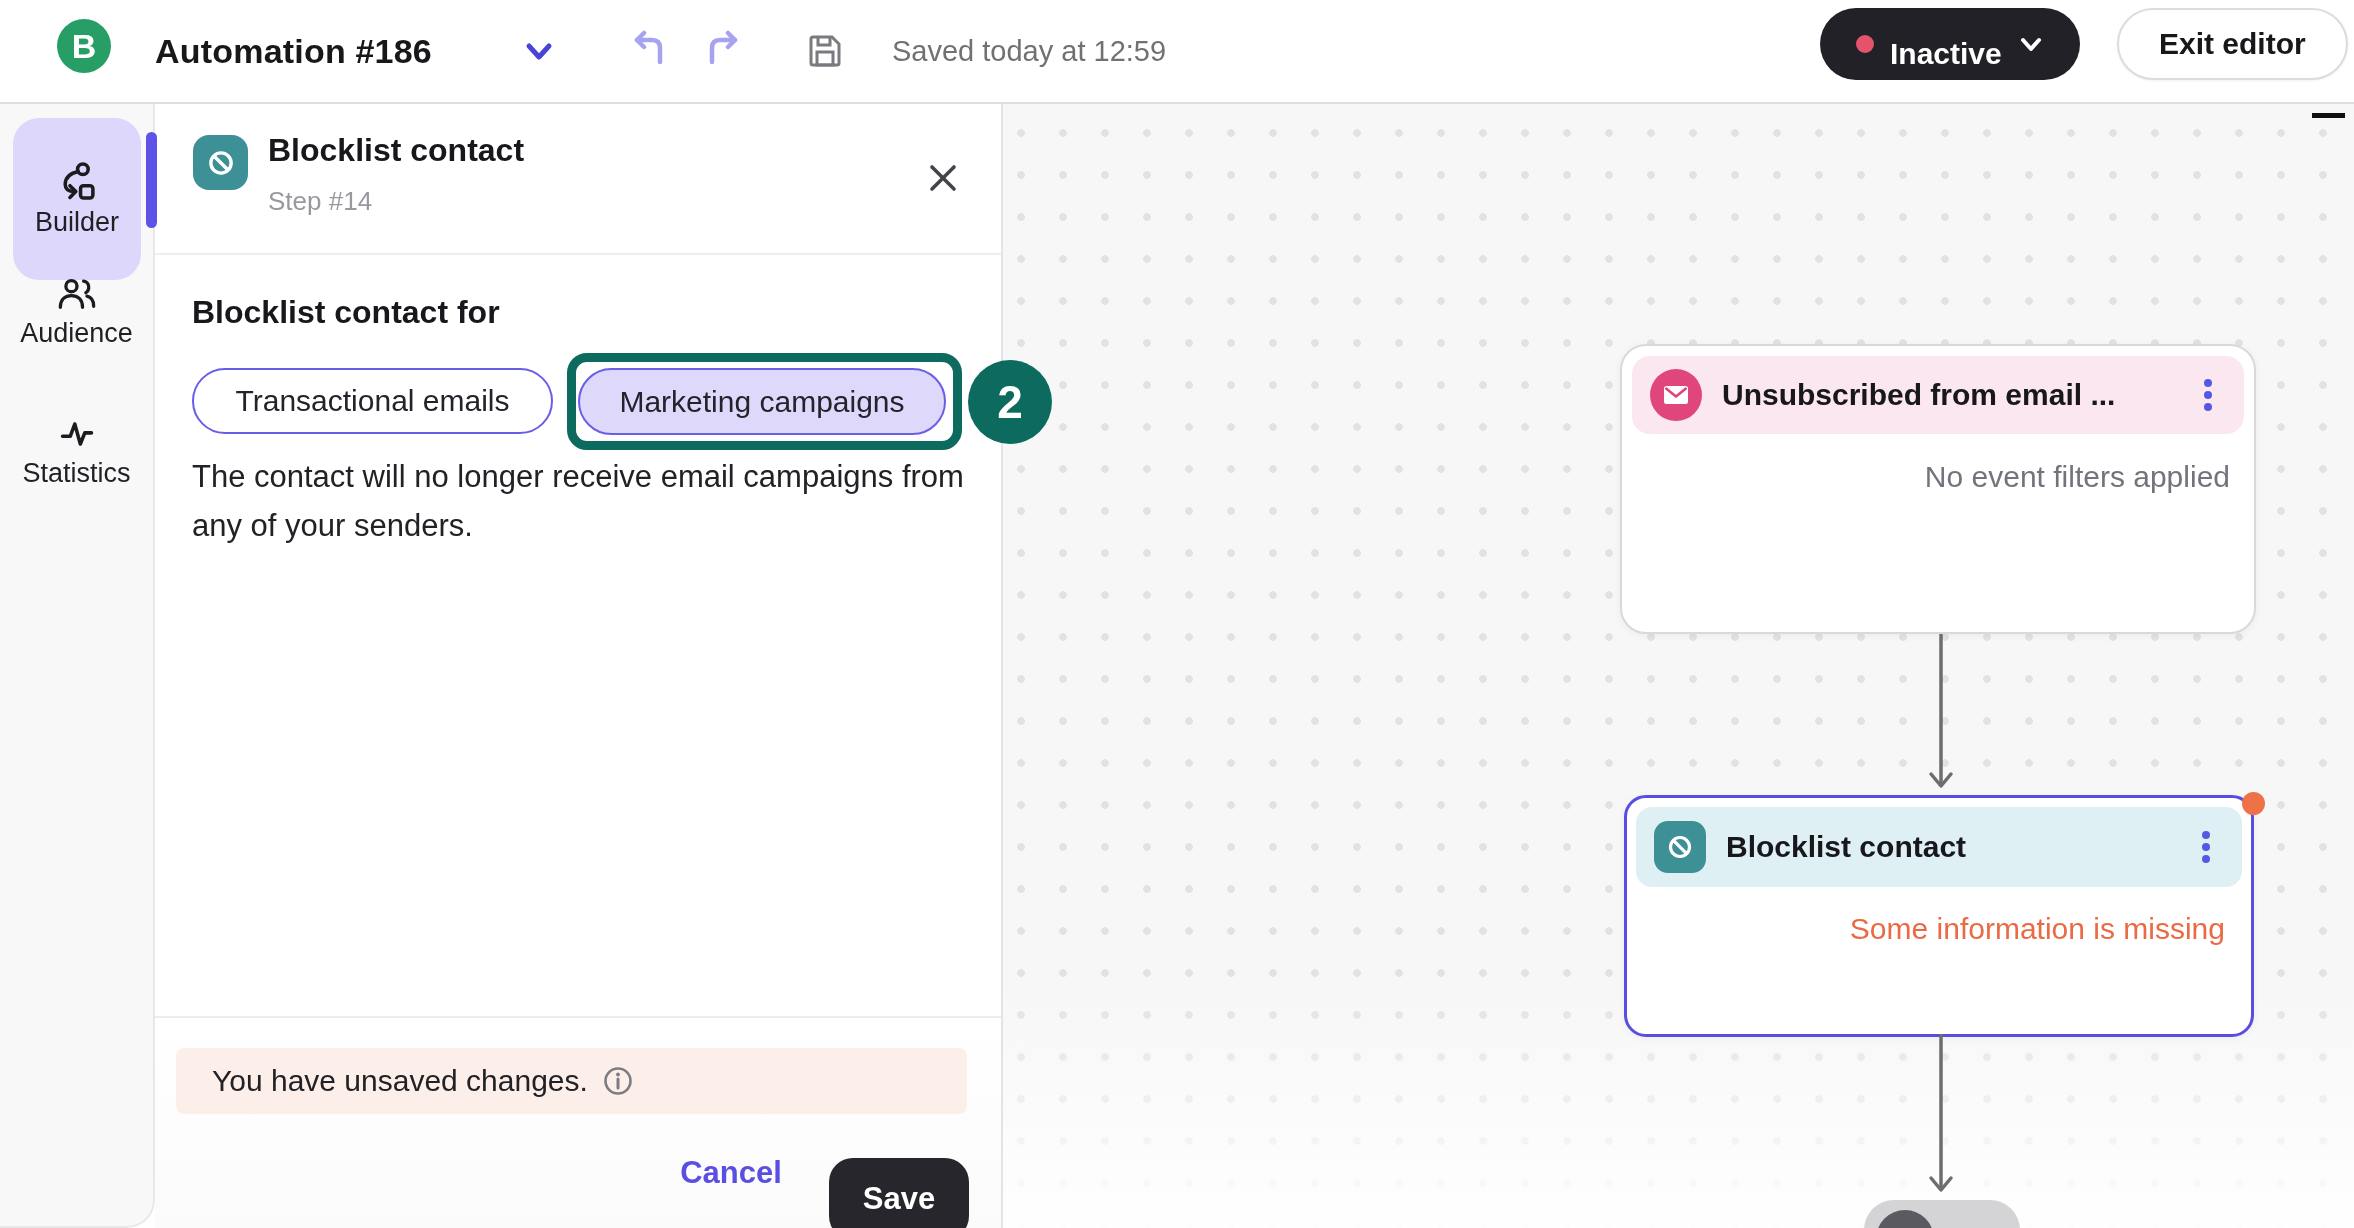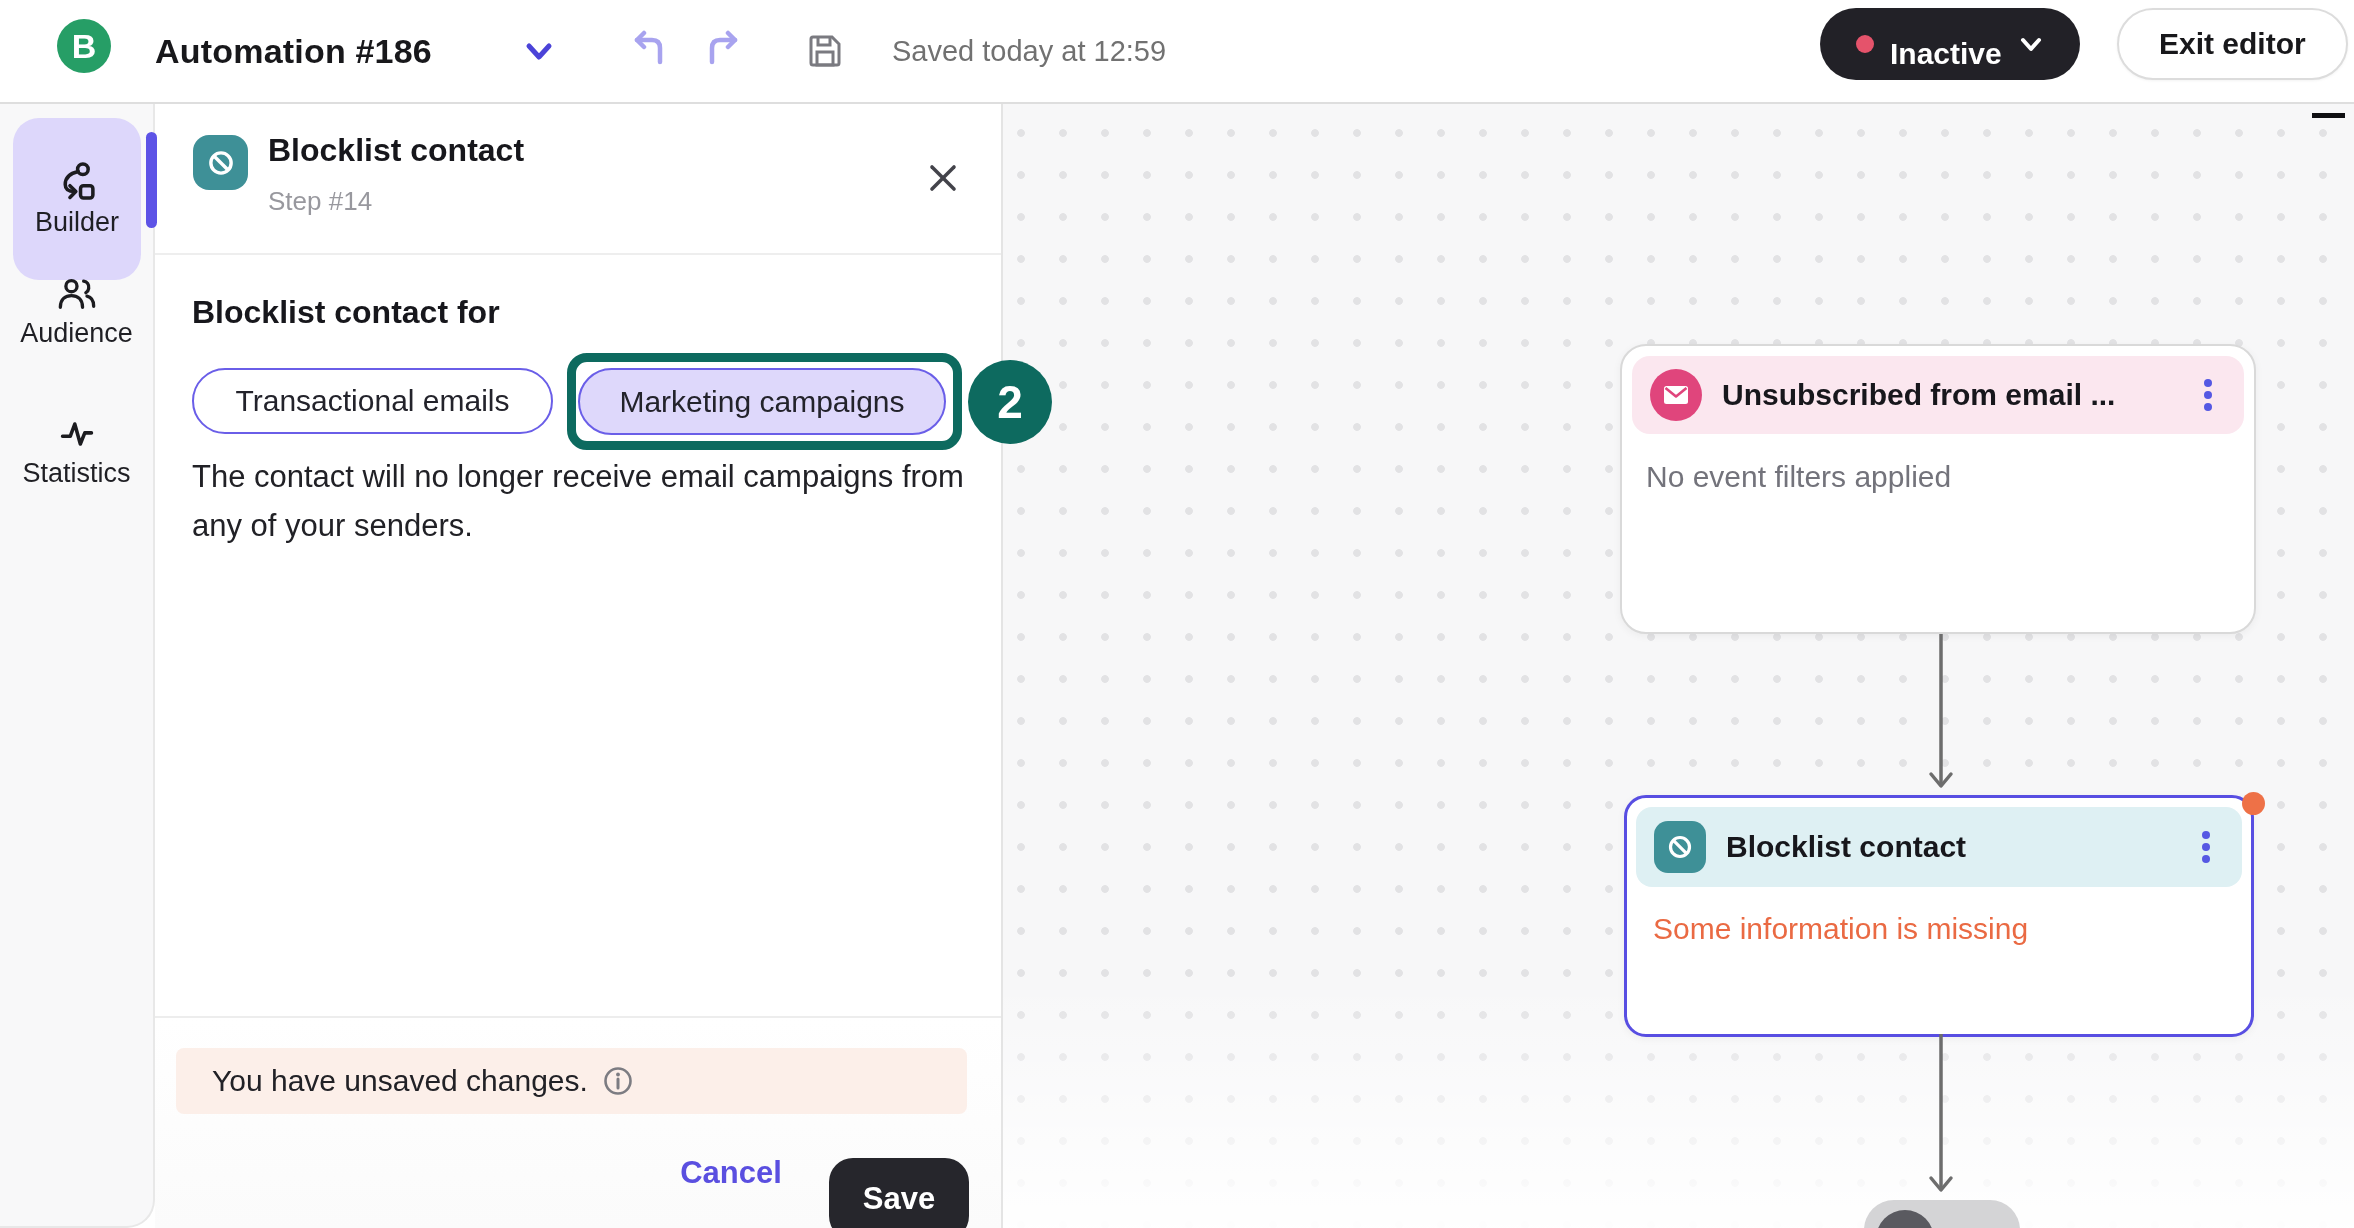--- a/index.html
+++ b/index.html
@@ -85,21 +85,21 @@
               cursor:pointer; font-family:inherit;margin-top:27px; }
 
   
   .canvas { position:absolute; left:1003px; top:104px; width:1351px; height:1124px;
             background-color:#f7f7f8;
             background-image:
               linear-gradient(to bottom, rgba(255,255,255,0) 78%, rgba(255,255,255,.95) 100%),
               radial-gradient(circle, #e2e2e4 3.5px, rgba(0,0,0,0) 4.2px);
             background-size:100% 100%, 42px 42px;
             background-position:0 0, -3px 8px;
-            overflow:hidden; z-index:10; }
+            overflow:hidden; z-index:10;text-align:right; }
 
   .node { position:absolute; background:#fff; box-shadow:0 2px 8px rgba(0,0,0,.05); cursor:pointer; }
   .node-header { display:flex; align-items:center; gap:20px; padding-left:18px; }
   .node-title { font-size:30px; font-weight:bold; color:#17171c; }
   .dots-menu { margin-left:auto; margin-right:30px; cursor:pointer; width:10px; }
   .dots-menu i { display:block; width:8px; height:8px; border-radius:50%; background:#5558e3; margin:4px 0; }
 
   .node1 { left:617px; top:240px; width:636px; height:290px; border:2px solid #d9d9d9; border-radius:26px; }
   .node1 .node-header { margin:10px; height:78px; border-radius:18px; background:#fbe7ef; }
   .icon-circle-pink { width:52px; height:52px; border-radius:50%; background:#e0457c;

